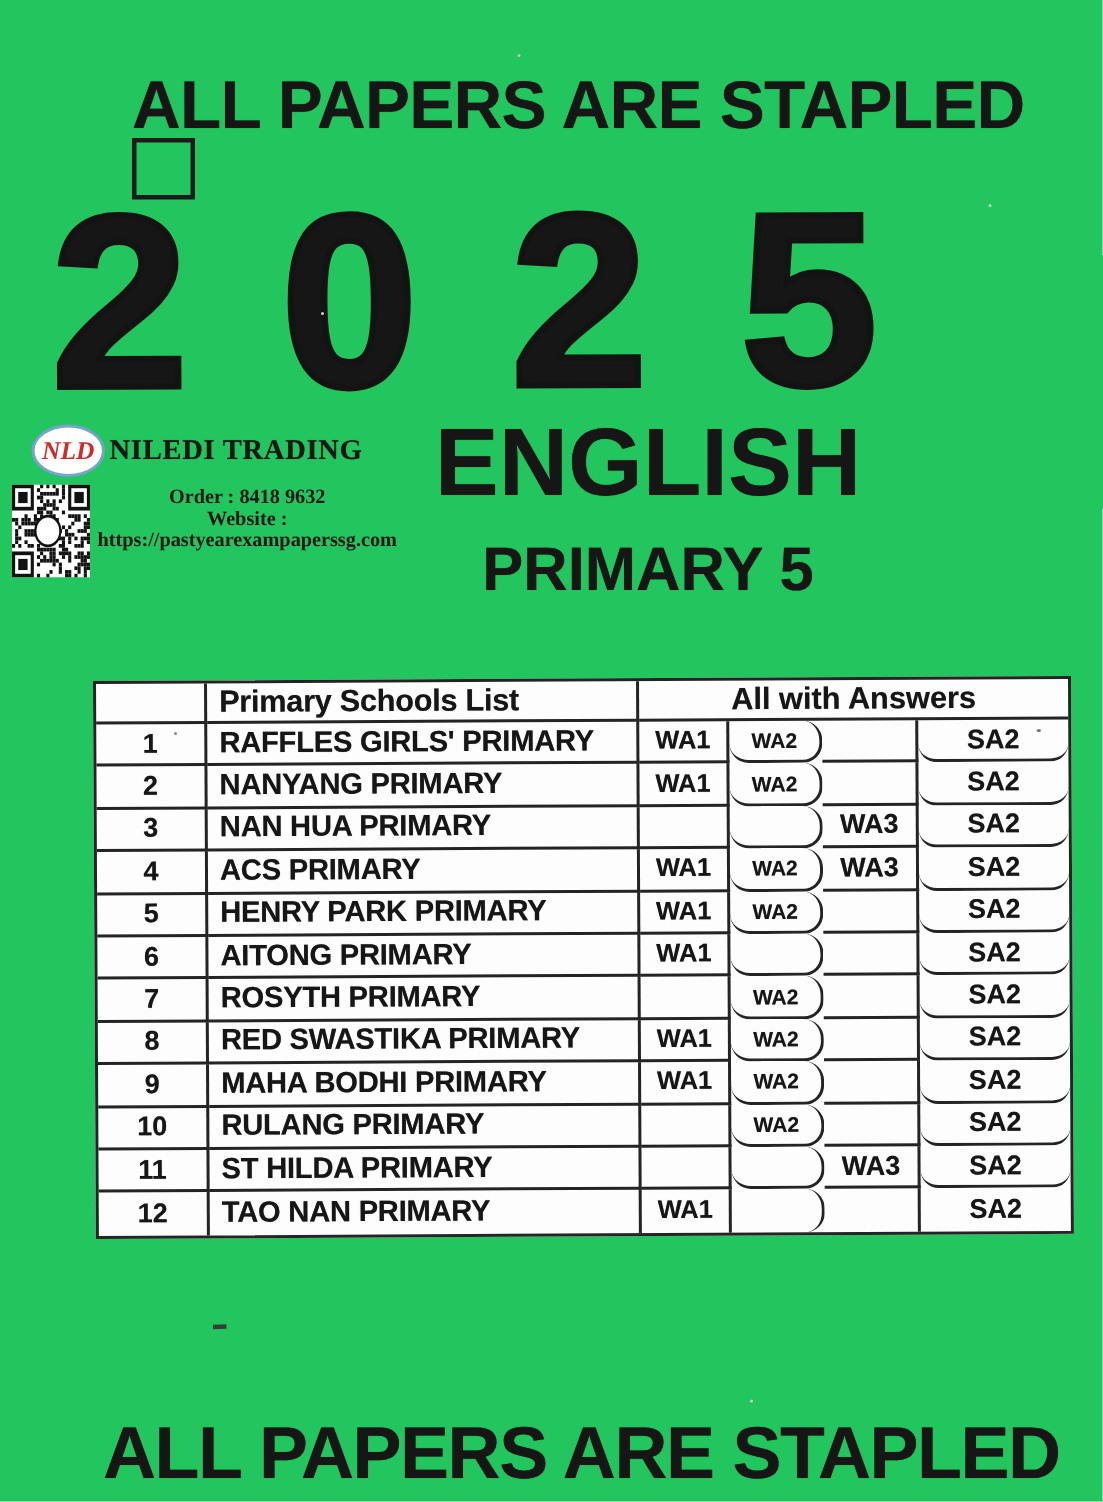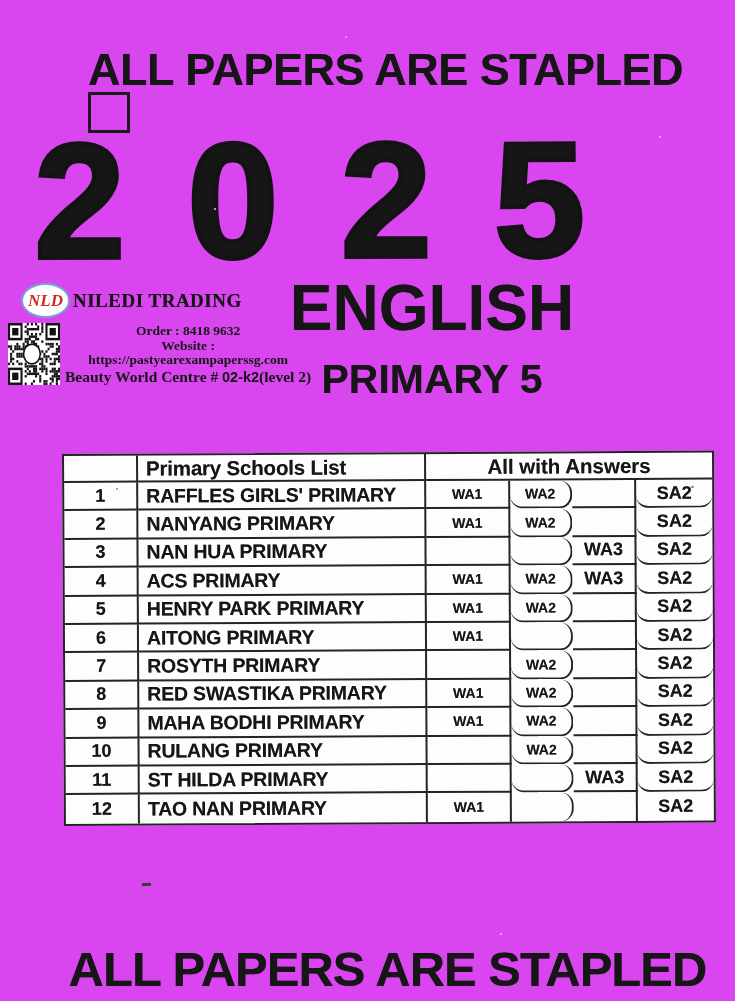--- a/index.html
+++ b/index.html
@@ -1,17 +1,17 @@
 <!DOCTYPE html>
 <html><head>
 <meta charset="utf-8">
 <style>
   html,body{margin:0;padding:0;background:#e8e8e8;}
   .page{
-    position:relative;width:735px;height:1001px;background:#d946ef;
+    position:relative;width:735px;height:1001px;background:#22c55e;
     font-family:"Liberation Sans",sans-serif;color:#161616;overflow:hidden;
     margin:0 auto;
   }
   .ink{text-shadow:0 0 .5px rgba(0,0,0,.55);}
   
   .banner{position:absolute;left:0;right:0;text-align:center;font-weight:bold;white-space:nowrap;}
   .banner.top{top:44px;font-size:45px;letter-spacing:-.5px;transform:translateX(18px);}
   .banner.bottom{top:941px;font-size:49px;letter-spacing:-1px;transform:translateX(20px);}
   
   .checkbox{position:absolute;left:88px;top:92px;width:36px;height:35px;border:3px solid #1b1b1b;}
@@ -47,21 +47,21 @@
   }
   .tr{display:flex;height:28.4px;}
   .tr.head{height:27px;}
   .td{
     border-right:2px solid #242424;border-bottom:2px solid #242424;
     display:flex;align-items:center;justify-content:center;
     font-weight:bold;box-sizing:border-box;overflow:hidden;white-space:nowrap;
   }
   .c0{width:74px;font-size:18px;}
   .c1{width:288px;justify-content:flex-start;padding-left:8px;font-size:19.5px;letter-spacing:-.2px;}
-  .c2{width:84px;font-size:14px;}
+  .c2{width:60px;font-size:17px;}
   .c3{width:62px;font-size:14px;border-radius:13px;}
   .c4{width:64px;font-size:18px;}
   .c5{flex:1;font-size:18px;border-right:none;border-radius:12px;}
   .head .c1{font-size:20.5px;}
   .cspan{flex:1;font-size:20.5px;border-right:none;}
   .tr:last-child .td{border-bottom:none;}
   
   .dash{position:absolute;left:142px;top:883px;width:9px;height:3px;background:#3a3a3a;transform:rotate(-3deg);}
   .speck{position:absolute;border-radius:50%;}
   .sp1{left:691px;top:486px;width:3px;height:2px;background:#777;}
@@ -302,21 +302,20 @@
           <rect x="20" y="2" width="3" height="3" fill="#121212"></rect>
           <rect x="0" y="18" width="7" height="7" fill="#121212"></rect>
           <rect x="1" y="19" width="5" height="5" fill="#fff"></rect>
           <rect x="2" y="20" width="3" height="3" fill="#121212"></rect>
           <circle cx="11.5" cy="12.5" r="4" fill="#fff" stroke="#121212" stroke-width="0.7"></circle>
         </svg>
       <div class="contact">
         <div>Order : 8418 9632</div>
         <div>Website :</div>
         <div>https://pastyearexampaperssg.com</div>
-        <div class="addr"><span>Beauty World Centre # </span><span class="unit">02-k2</span><span>(level 2)</span></div>
       </div>
     </div>
   </div>
 
   <div class="subject">
     <div class="subj1 ink">ENGLISH</div>
     <div class="subj2 ink">PRIMARY 5</div>
   </div>
 
   <div class="stable ink">

